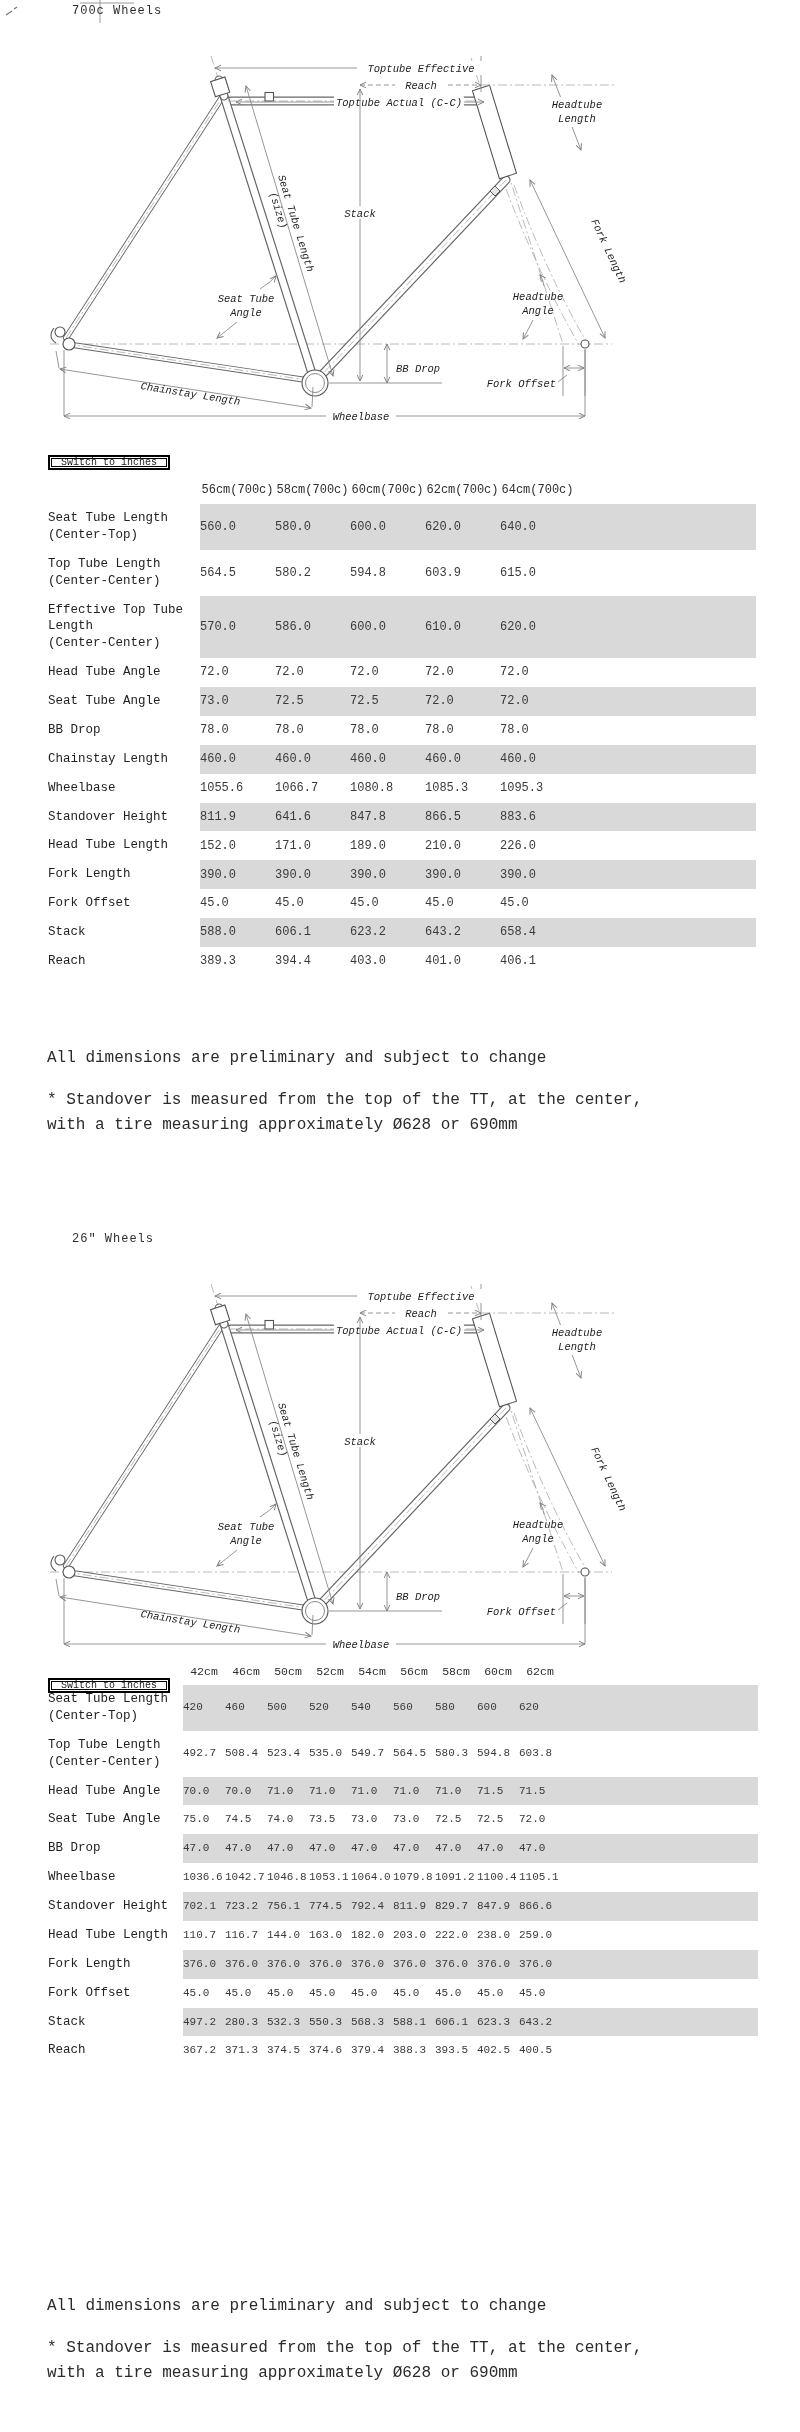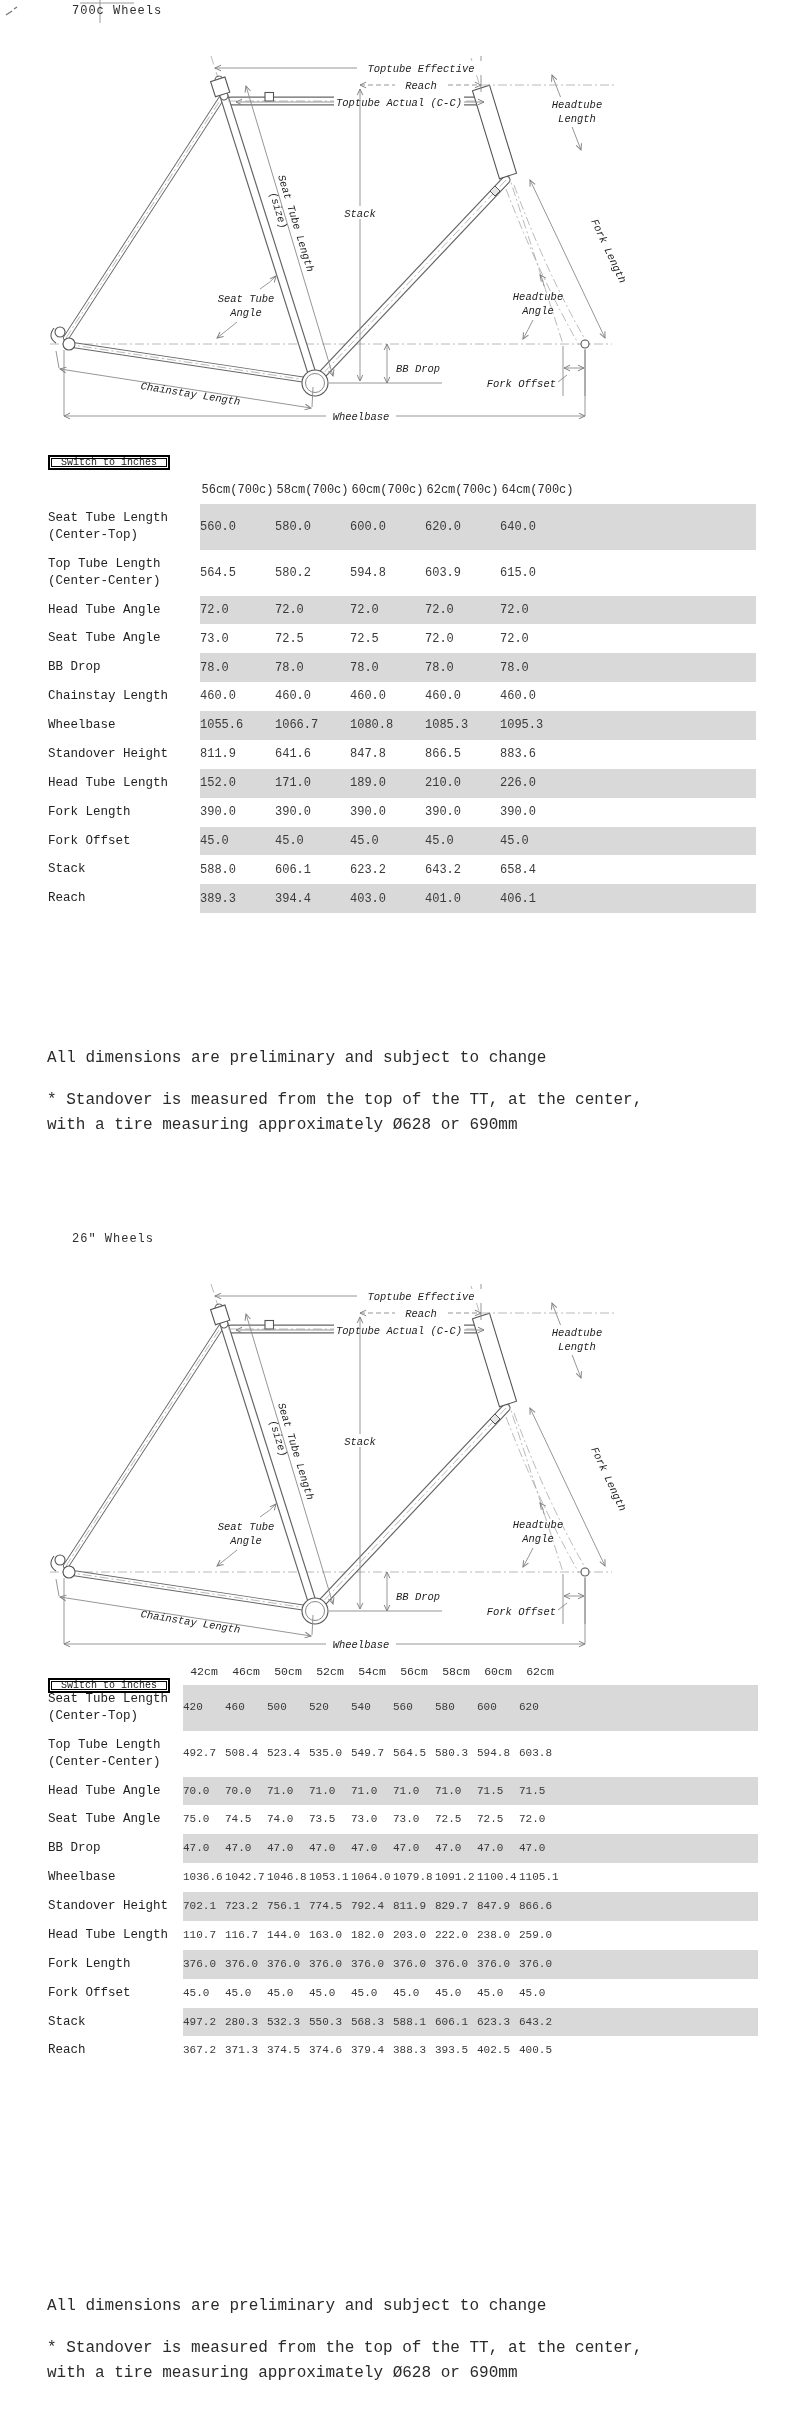--- a/index.html
+++ b/index.html
@@ -220,20 +220,33 @@
         </td>
         <td>564.5</td>
         <td>580.2</td>
         <td>594.8</td>
         <td>603.9</td>
         <td>615.0</td>
         <td></td>
       </tr>
       <tr>
         <td class="lbl">
+          <div>Effective Top Tube</div>
+          <div>Length</div>
+          <div>(Center-Center)</div>
+        </td>
+        <td>570.0</td>
+        <td>586.0</td>
+        <td>600.0</td>
+        <td>610.0</td>
+        <td>620.0</td>
+        <td></td>
+      </tr>
+      <tr>
+        <td class="lbl">
           <div>Head Tube Angle</div>
         </td>
         <td>72.0</td>
         <td>72.0</td>
         <td>72.0</td>
         <td>72.0</td>
         <td>72.0</td>
         <td></td>
       </tr>
       <tr>

